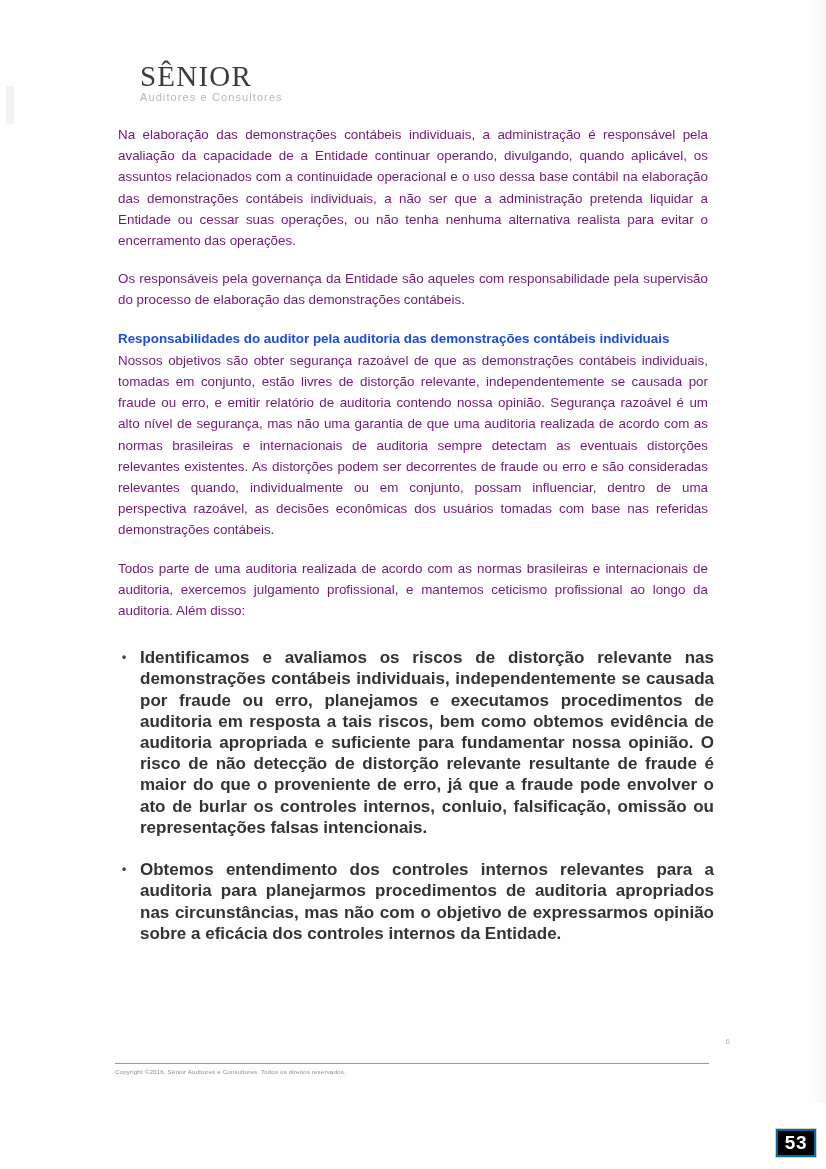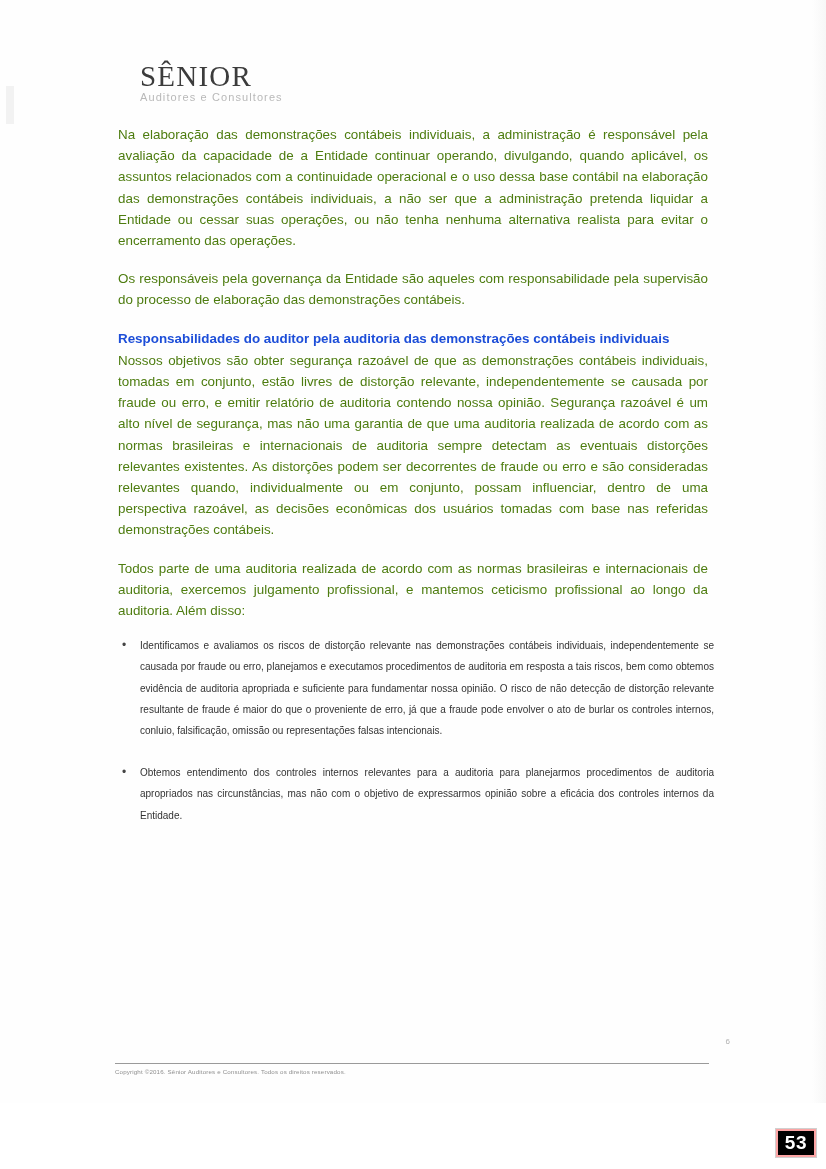--- a/index.html
+++ b/index.html
@@ -65,21 +65,21 @@
     left: 118px;
     top: 124px;
     width: 596px;
   }
 
   p.body {
     margin: 0 6px 17px 0;
     font-size: 13.4px;
     line-height: 21.2px;
     text-align: justify;
-    color: #4d7c0f;
+    color: #701a75;
   }
   p.tight {
     margin-bottom: 0;
   }
 
   h2.section-heading {
     margin: 0 0 1px 0;
     font-size: 13.4px;
     line-height: 21.2px;
     font-weight: bold;
@@ -88,26 +88,27 @@
     color: #1d4ed8;
   }
 
   ul.bullets {
     margin: 0;
     padding: 0;
     list-style: none;
   }
   ul.bullets li {
     position: relative;
-    margin: 4px 0 21px 0;
+    margin: 16px 0 21px 0;
     padding-left: 22px;
-    font-size: 10px;
+    font-size: 17px;
     line-height: 21.2px;
     text-align: justify;
     color: #333333;
+    font-weight: bold;
   }
   ul.bullets li::before {
     content: "\2022";
     position: absolute;
     left: 4px;
     top: 0;
     font-size: 12px;
     color: #444444;
   }
 
@@ -142,21 +143,21 @@
   .page-badge {
     position: absolute;
     right: 10px;
     bottom: 12px;
     background: #000000;
     color: #ffffff;
     font-size: 19px;
     font-weight: bold;
     letter-spacing: 0.5px;
     padding: 2px 7px 3px 7px;
-    border: 2px solid #fca5a5;
+    border: 2px solid #0369a1;
     box-shadow: 0 0 0 1px #d0d0d0;
     line-height: 1;
   }
 
   .viewer-backdrop {
     position: absolute;
     left: 0;
     top: 1103px;
     width: 826px;
     height: 66px;

